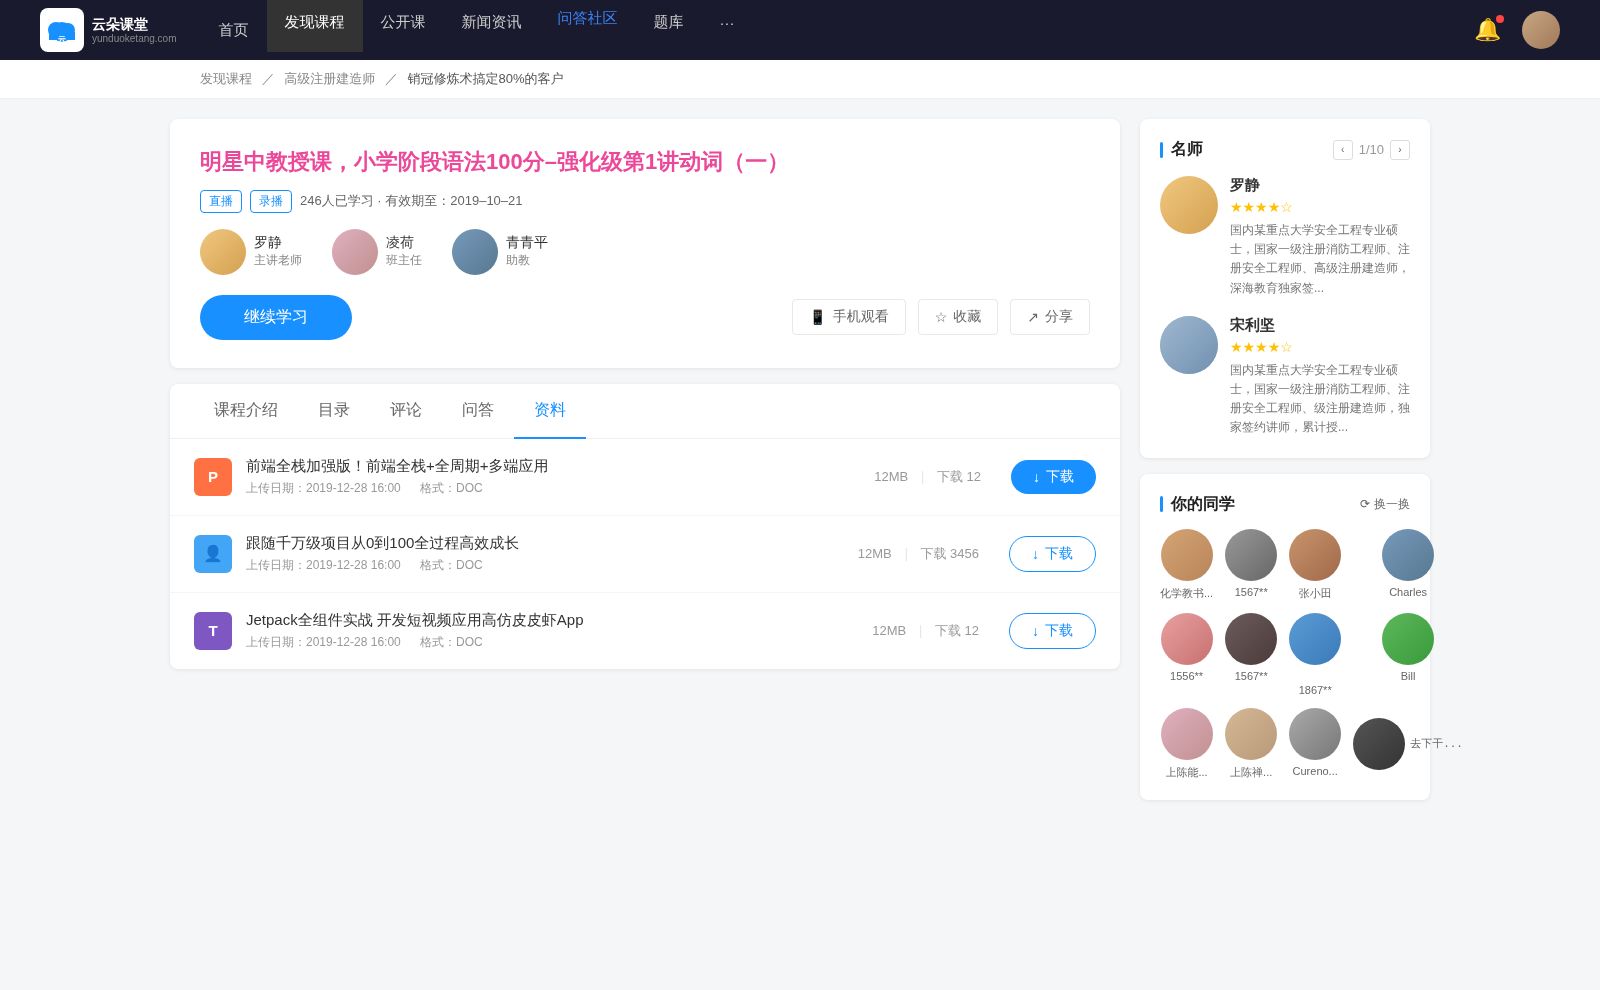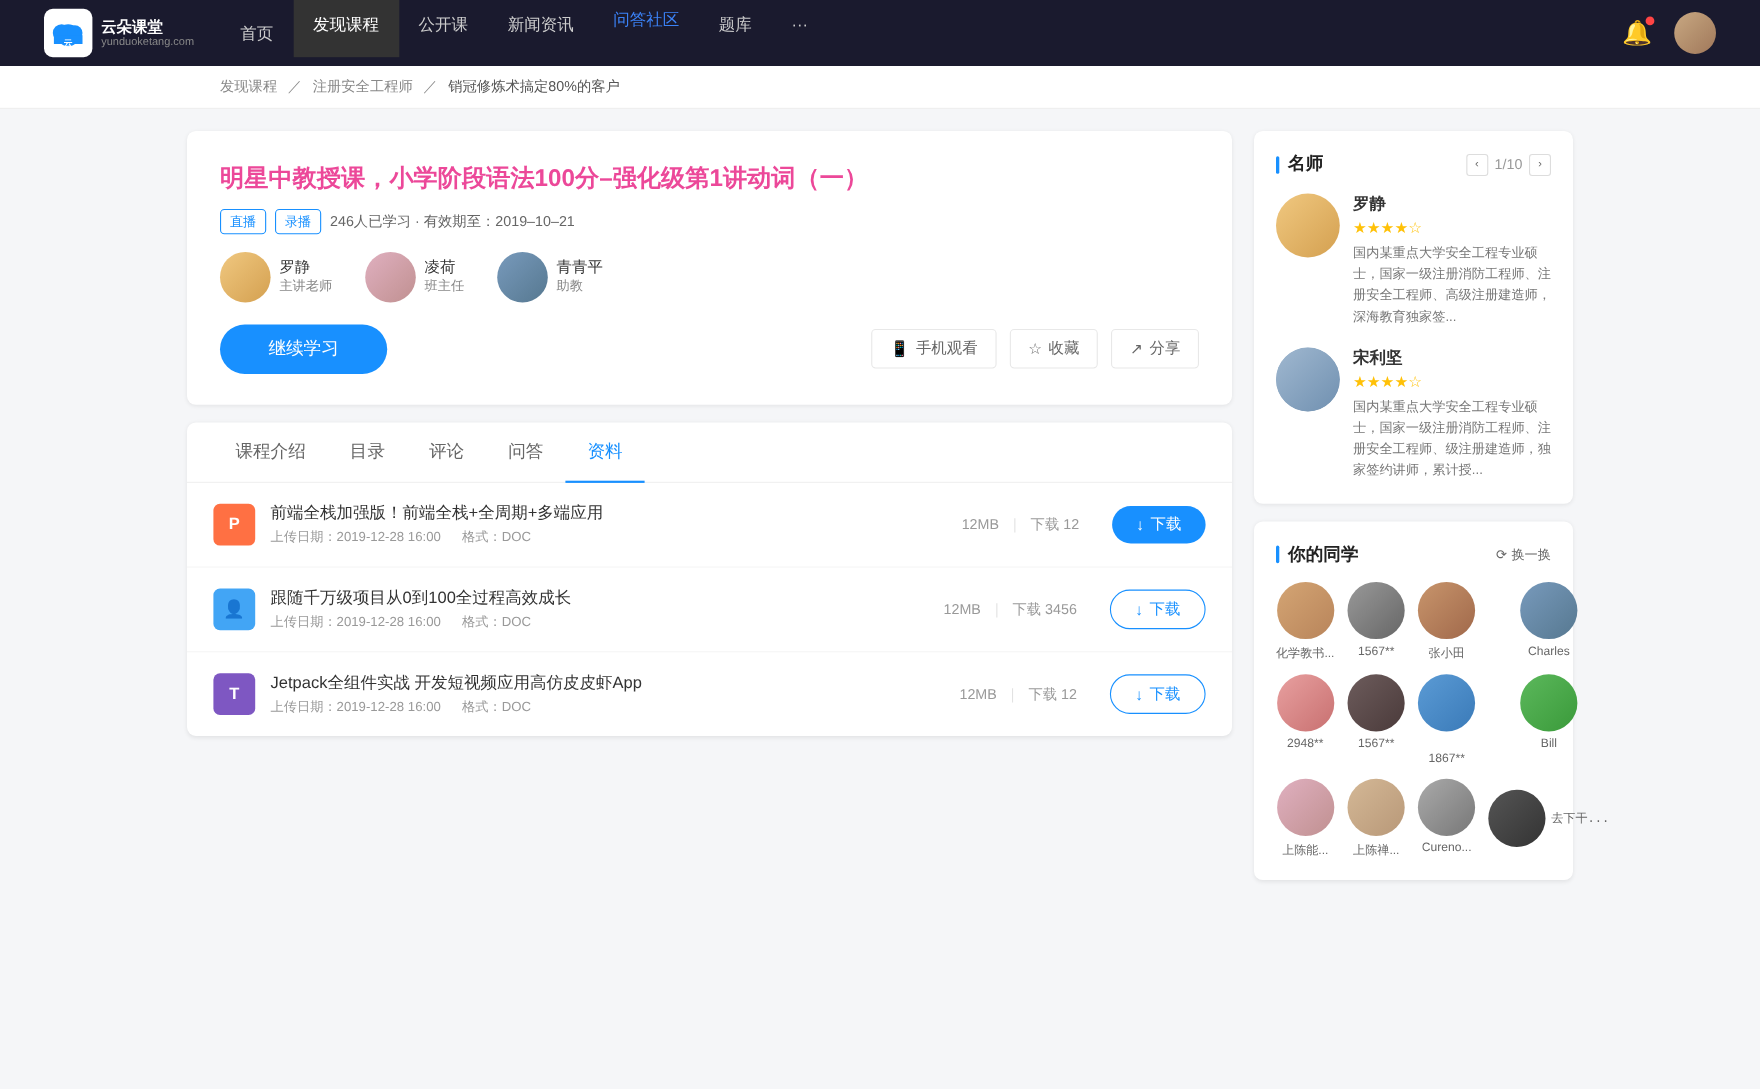--- a/index.html
+++ b/index.html
@@ -43,21 +43,21 @@
       <span style="position:absolute; top:-2px; right:-2px; width:8px; height:8px; background:#ff4444; border-radius:50%;"></span>
     </div>
     <div style="width:38px; height:38px; border-radius:50%; background:linear-gradient(135deg,#c8a882,#a0785a); cursor:pointer; overflow:hidden;">
     </div>
   </div>
 </nav>
 
 <div style="background:#fff; padding:10px 200px; font-size:13px; color:#888; border-bottom:1px solid #eee;">
   <a style="color:#888; text-decoration:none;">发现课程</a>
   <span style="margin:0 6px;">／</span>
-  <a style="color:#888; text-decoration:none;">注册安全工程师</a>
+  <a style="color:#888; text-decoration:none;">高级注册建造师</a>
   <span style="margin:0 6px;">／</span>
   <span style="color:#555;">销冠修炼术搞定80%的客户</span>
 </div>
 
 <div style="display:flex; gap:20px; padding:20px 170px; max-width:1600px; margin:0 auto;">
 
   <div style="flex:1; min-width:0;">
 
     <div style="background:#fff; border-radius:8px; padding:28px 30px; margin-bottom:16px; box-shadow:0 1px 4px rgba(0,0,0,0.08);">
       <h1 style="font-size:22px; font-weight:bold; color:#ec4899; line-height:1.4; margin-bottom:12px;">明星中教授课，小学阶段语法100分–强化级第1讲动词（一）</h1>
@@ -246,21 +246,21 @@
           <div style="width:52px; height:52px; border-radius:50%; background:linear-gradient(135deg,#c8956c,#a0684a); cursor:pointer;"></div>
           <span style="font-size:11px; color:#666; text-align:center;">张小田</span>
         </div>
         <div style="display:flex; flex-direction:column; align-items:center; gap:5px;">
           <div style="width:52px; height:52px; border-radius:50%; background:linear-gradient(135deg,#789abc,#567890); cursor:pointer;"></div>
           <span style="font-size:11px; color:#666; text-align:center;">Charles</span>
         </div>
 
         <div style="display:flex; flex-direction:column; align-items:center; gap:5px;">
           <div style="width:52px; height:52px; border-radius:50%; background:linear-gradient(135deg,#e8a0a0,#c87070); cursor:pointer;"></div>
-          <span style="font-size:11px; color:#666; text-align:center;">2948**</span>
+          <span style="font-size:11px; color:#666; text-align:center;">1556**</span>
         </div>
         <div style="display:flex; flex-direction:column; align-items:center; gap:5px;">
           <div style="width:52px; height:52px; border-radius:50%; background:linear-gradient(135deg,#6d5c5c,#4a3a3a); cursor:pointer;"></div>
           <span style="font-size:11px; color:#666; text-align:center;">1567**</span>
         </div>
         <div style="display:flex; flex-direction:column; align-items:center; gap:19px;">
           <div style="width:52px; height:52px; border-radius:50%; background:linear-gradient(135deg,#5b9bd5,#3a7ab8); cursor:pointer;"></div>
           <span style="font-size:11px; color:#666; text-align:center;">1867**</span>
         </div>
         <div style="display:flex; flex-direction:column; align-items:center; gap:5px;">

